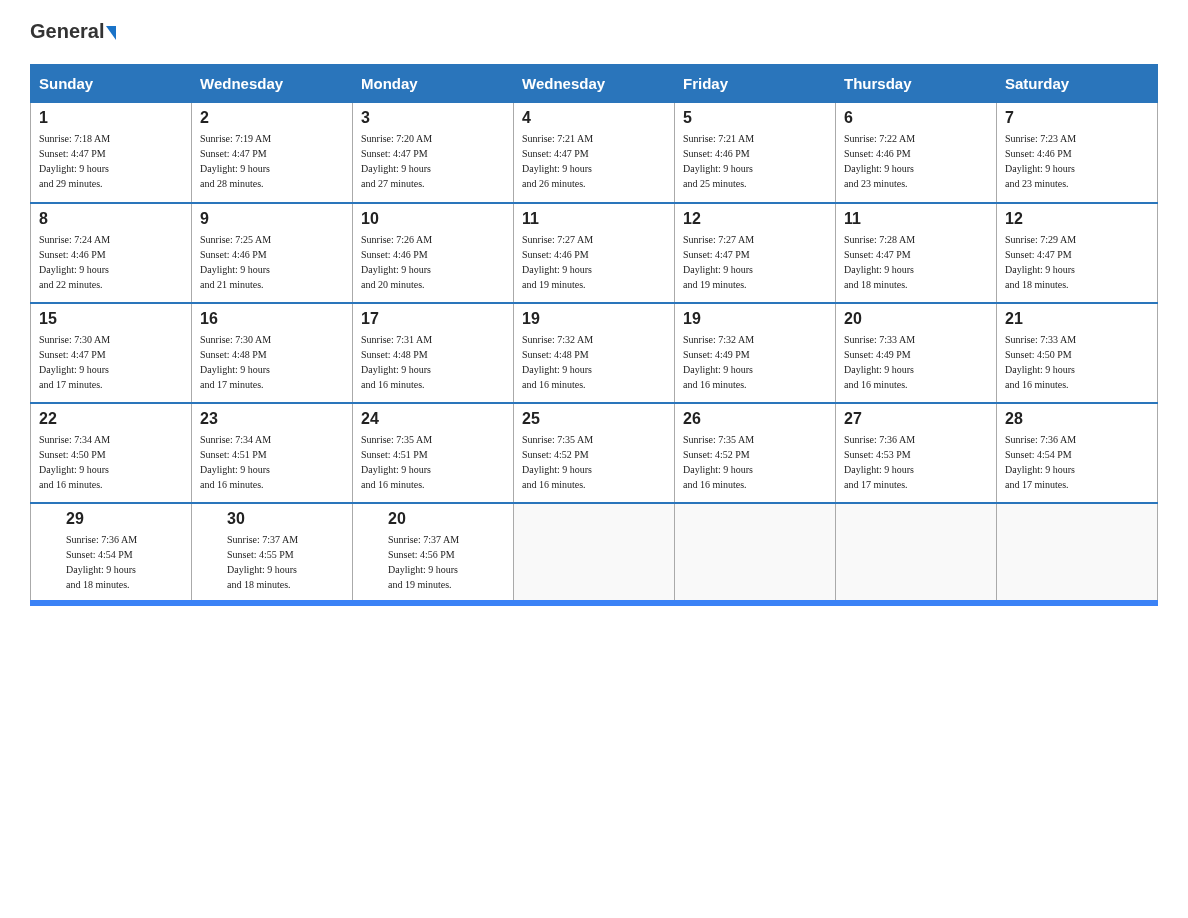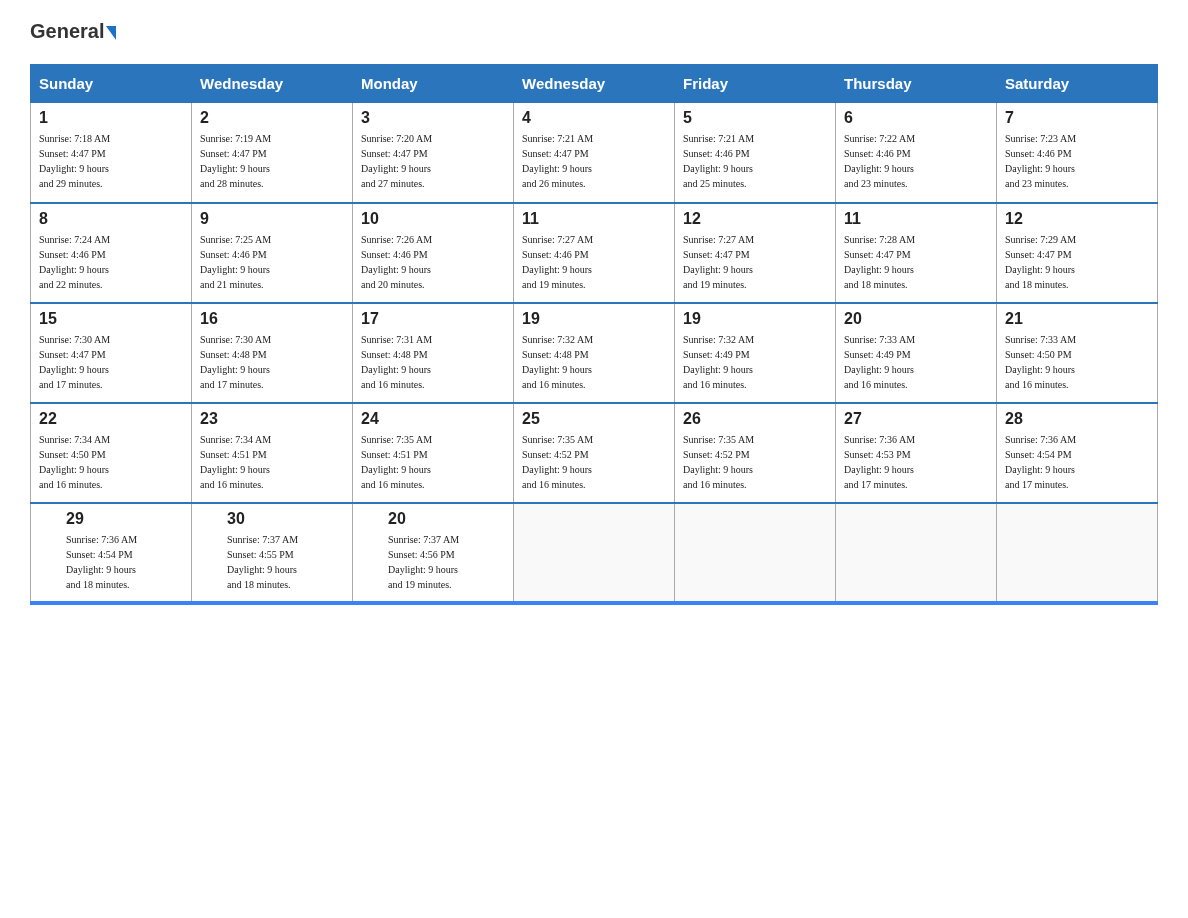--- a/index.html
+++ b/index.html
@@ -92,21 +92,21 @@
     .day-info {
       font-size: 10px;
       line-height: 1.5;
       color: #222;
       font-family: Liberation Serif, serif;
     }
     tr td {
       border-bottom: 2px solid #2a75bb;
     }
     tr:last-child td {
-      border-bottom: 4px solid #3b82f6;
+      border-bottom: 6px solid #3b82f6;
       padding-left: 35px;
     }
   </style>
 </head>
 <body>
 
 <div class="header">
   <div class="logo-area">
     <div class="logo-text">
       General<span class="logo-triangle"></span>

